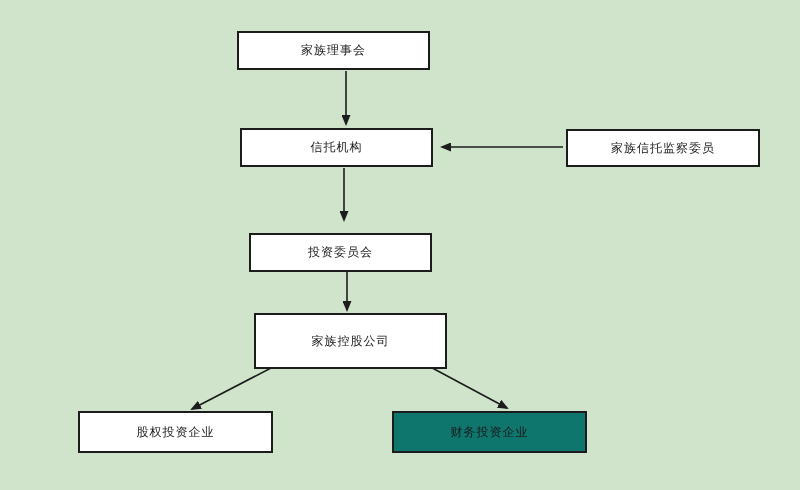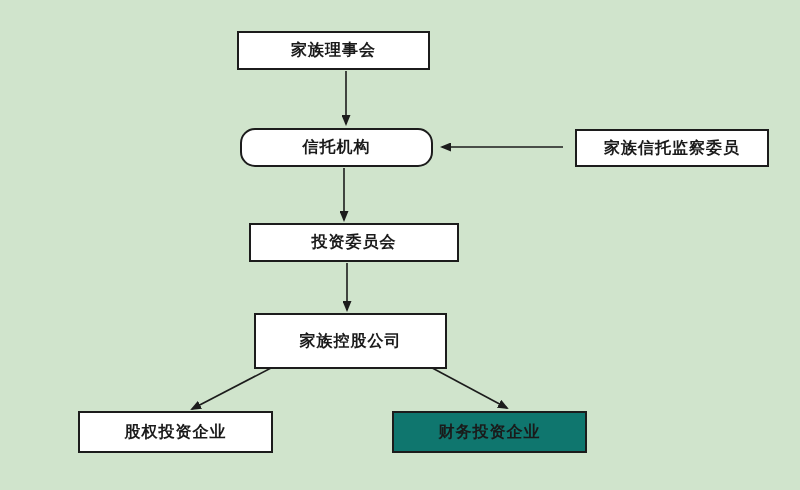--- a/index.html
+++ b/index.html
@@ -23,30 +23,29 @@
   }
   .node {
     position: absolute;
     background: #ffffff;
     border: 2px solid #1c1c1c;
     box-sizing: border-box;
     display: flex;
     align-items: center;
     justify-content: center;
     color: #1a1a1a;
-    font-size: 16px;
+    font-size: 12px;
     letter-spacing: 1px;
     white-space: nowrap;
-    font-weight: bold;
   }
   
   .n-family-council        { left: 237px; top:  31px; width: 193px; height: 39px; }
   .n-trust-institution     { left: 240px; top: 128px; width: 193px; height: 39px; }
   .n-trust-supervisory     { left: 566px; top: 129px; width: 194px; height: 38px; }
-  .n-investment-committee  { left: 249px; top: 223px; width: 210px; height: 39px; }
+  .n-investment-committee  { left: 249px; top: 233px; width: 183px; height: 39px; }
   .n-family-holding        { left: 254px; top: 313px; width: 193px; height: 56px; }
   .n-equity-investment     { left:  78px; top: 411px; width: 195px; height: 42px; }
   .n-financial-investment  { left: 392px; top: 411px; width: 195px; height: 42px; }
 </style>
 </head>
 <body>
 
 <div class="canvas" style="background: rgb(208, 228, 204);">
 
   <svg class="edges" width="800" height="490" viewBox="0 0 800 490">
@@ -60,25 +59,25 @@
     <line x1="344" y1="168" x2="344" y2="220" stroke="#1c1c1c" stroke-width="1.6" marker-end="url(#arrow)"></line>
     <line x1="347" y1="263" x2="347" y2="310" stroke="#1c1c1c" stroke-width="1.6" marker-end="url(#arrow)"></line>
     <line x1="296" y1="355" x2="192" y2="409" stroke="#1c1c1c" stroke-width="1.6" marker-end="url(#arrow)"></line>
     <line x1="408" y1="355" x2="507" y2="408" stroke="#1c1c1c" stroke-width="1.6" marker-end="url(#arrow)"></line>
   </svg>
 
   <div class="node n-family-council" style="background: rgb(255, 255, 255); border-color: rgb(28, 28, 28); color: rgb(26, 26, 26);">
     <span>家族理事会</span>
   </div>
 
-  <div class="node n-trust-institution" style="background: rgb(255, 255, 255); border-color: rgb(28, 28, 28); color: rgb(26, 26, 26); border-radius: 15px;">
+  <div class="node n-trust-institution" style="background: rgb(255, 255, 255); border-color: rgb(28, 28, 28); color: rgb(26, 26, 26);">
     <span>信托机构</span>
   </div>
 
-  <div class="node n-trust-supervisory" style="background: rgb(255, 255, 255); border-color: rgb(28, 28, 28); color: rgb(26, 26, 26); margin-left: 9px;">
+  <div class="node n-trust-supervisory" style="background: rgb(255, 255, 255); border-color: rgb(28, 28, 28); color: rgb(26, 26, 26);">
     <span>家族信托监察委员</span>
   </div>
 
   <div class="node n-investment-committee" style="background: rgb(255, 255, 255); border-color: rgb(28, 28, 28); color: rgb(26, 26, 26);">
     <span>投资委员会</span>
   </div>
 
   <div class="node n-family-holding" style="background: rgb(255, 255, 255); border-color: rgb(28, 28, 28); color: rgb(26, 26, 26);">
     <span>家族控股公司</span>
   </div>

